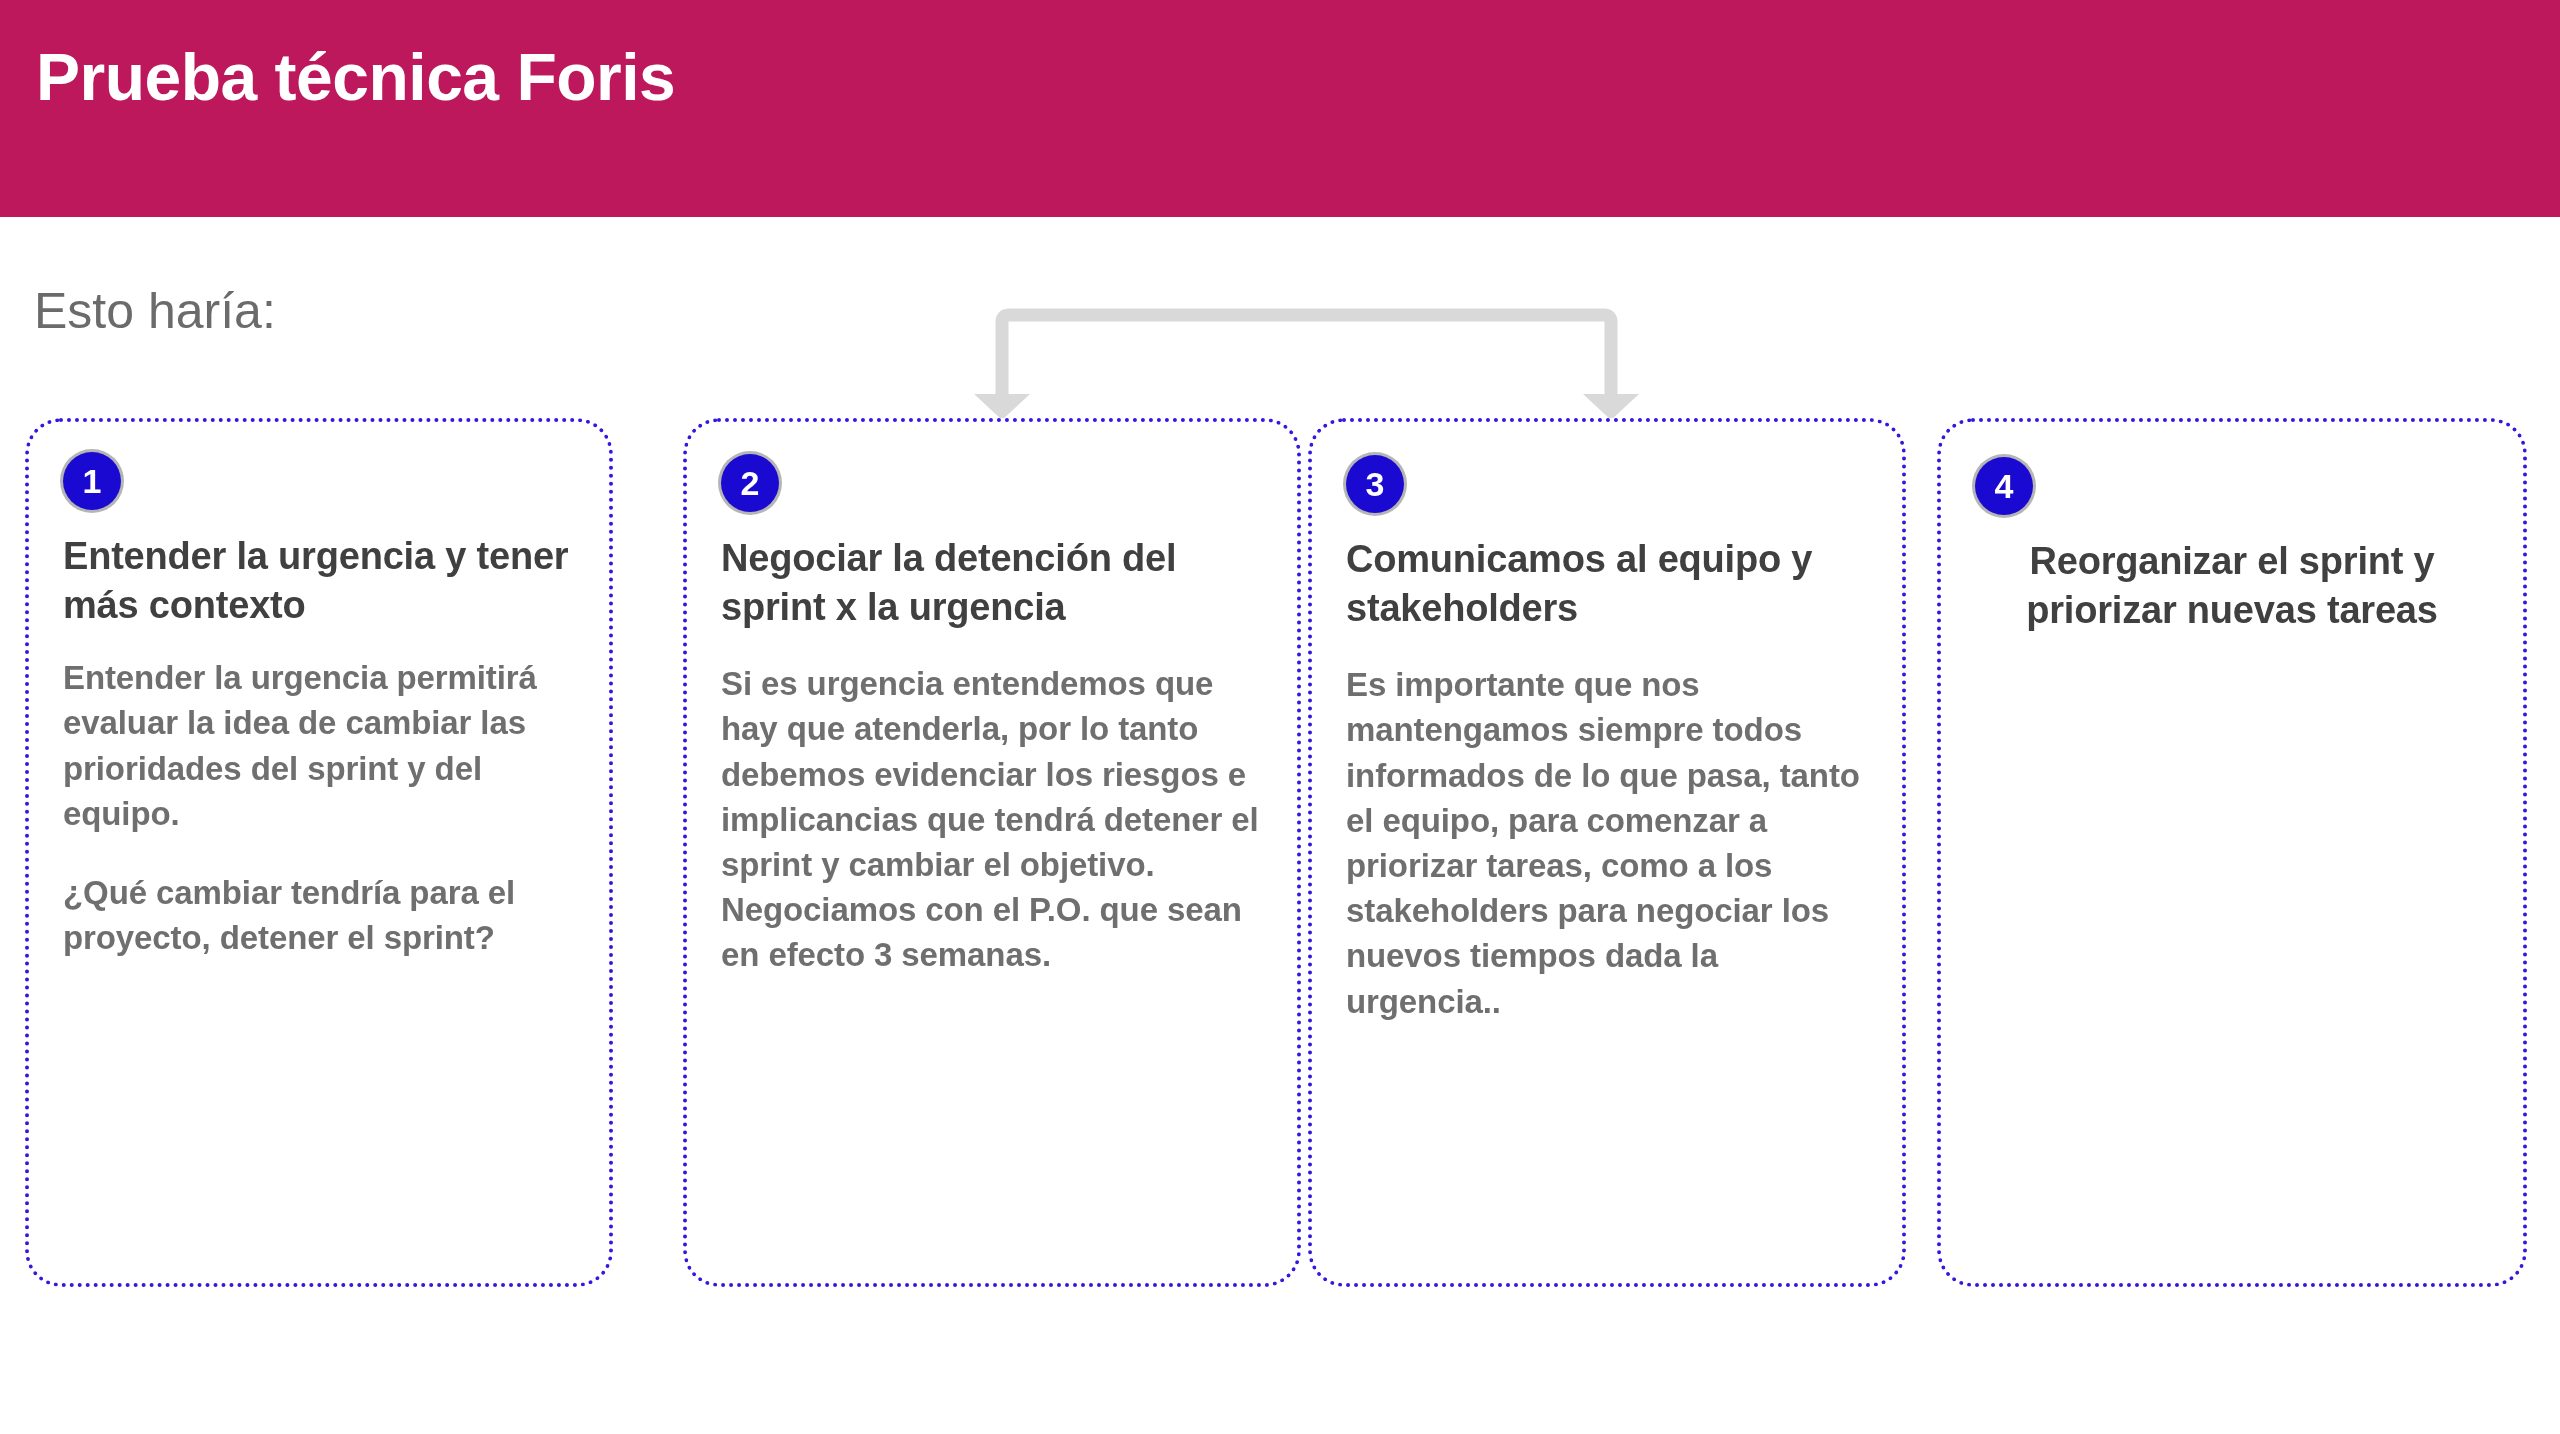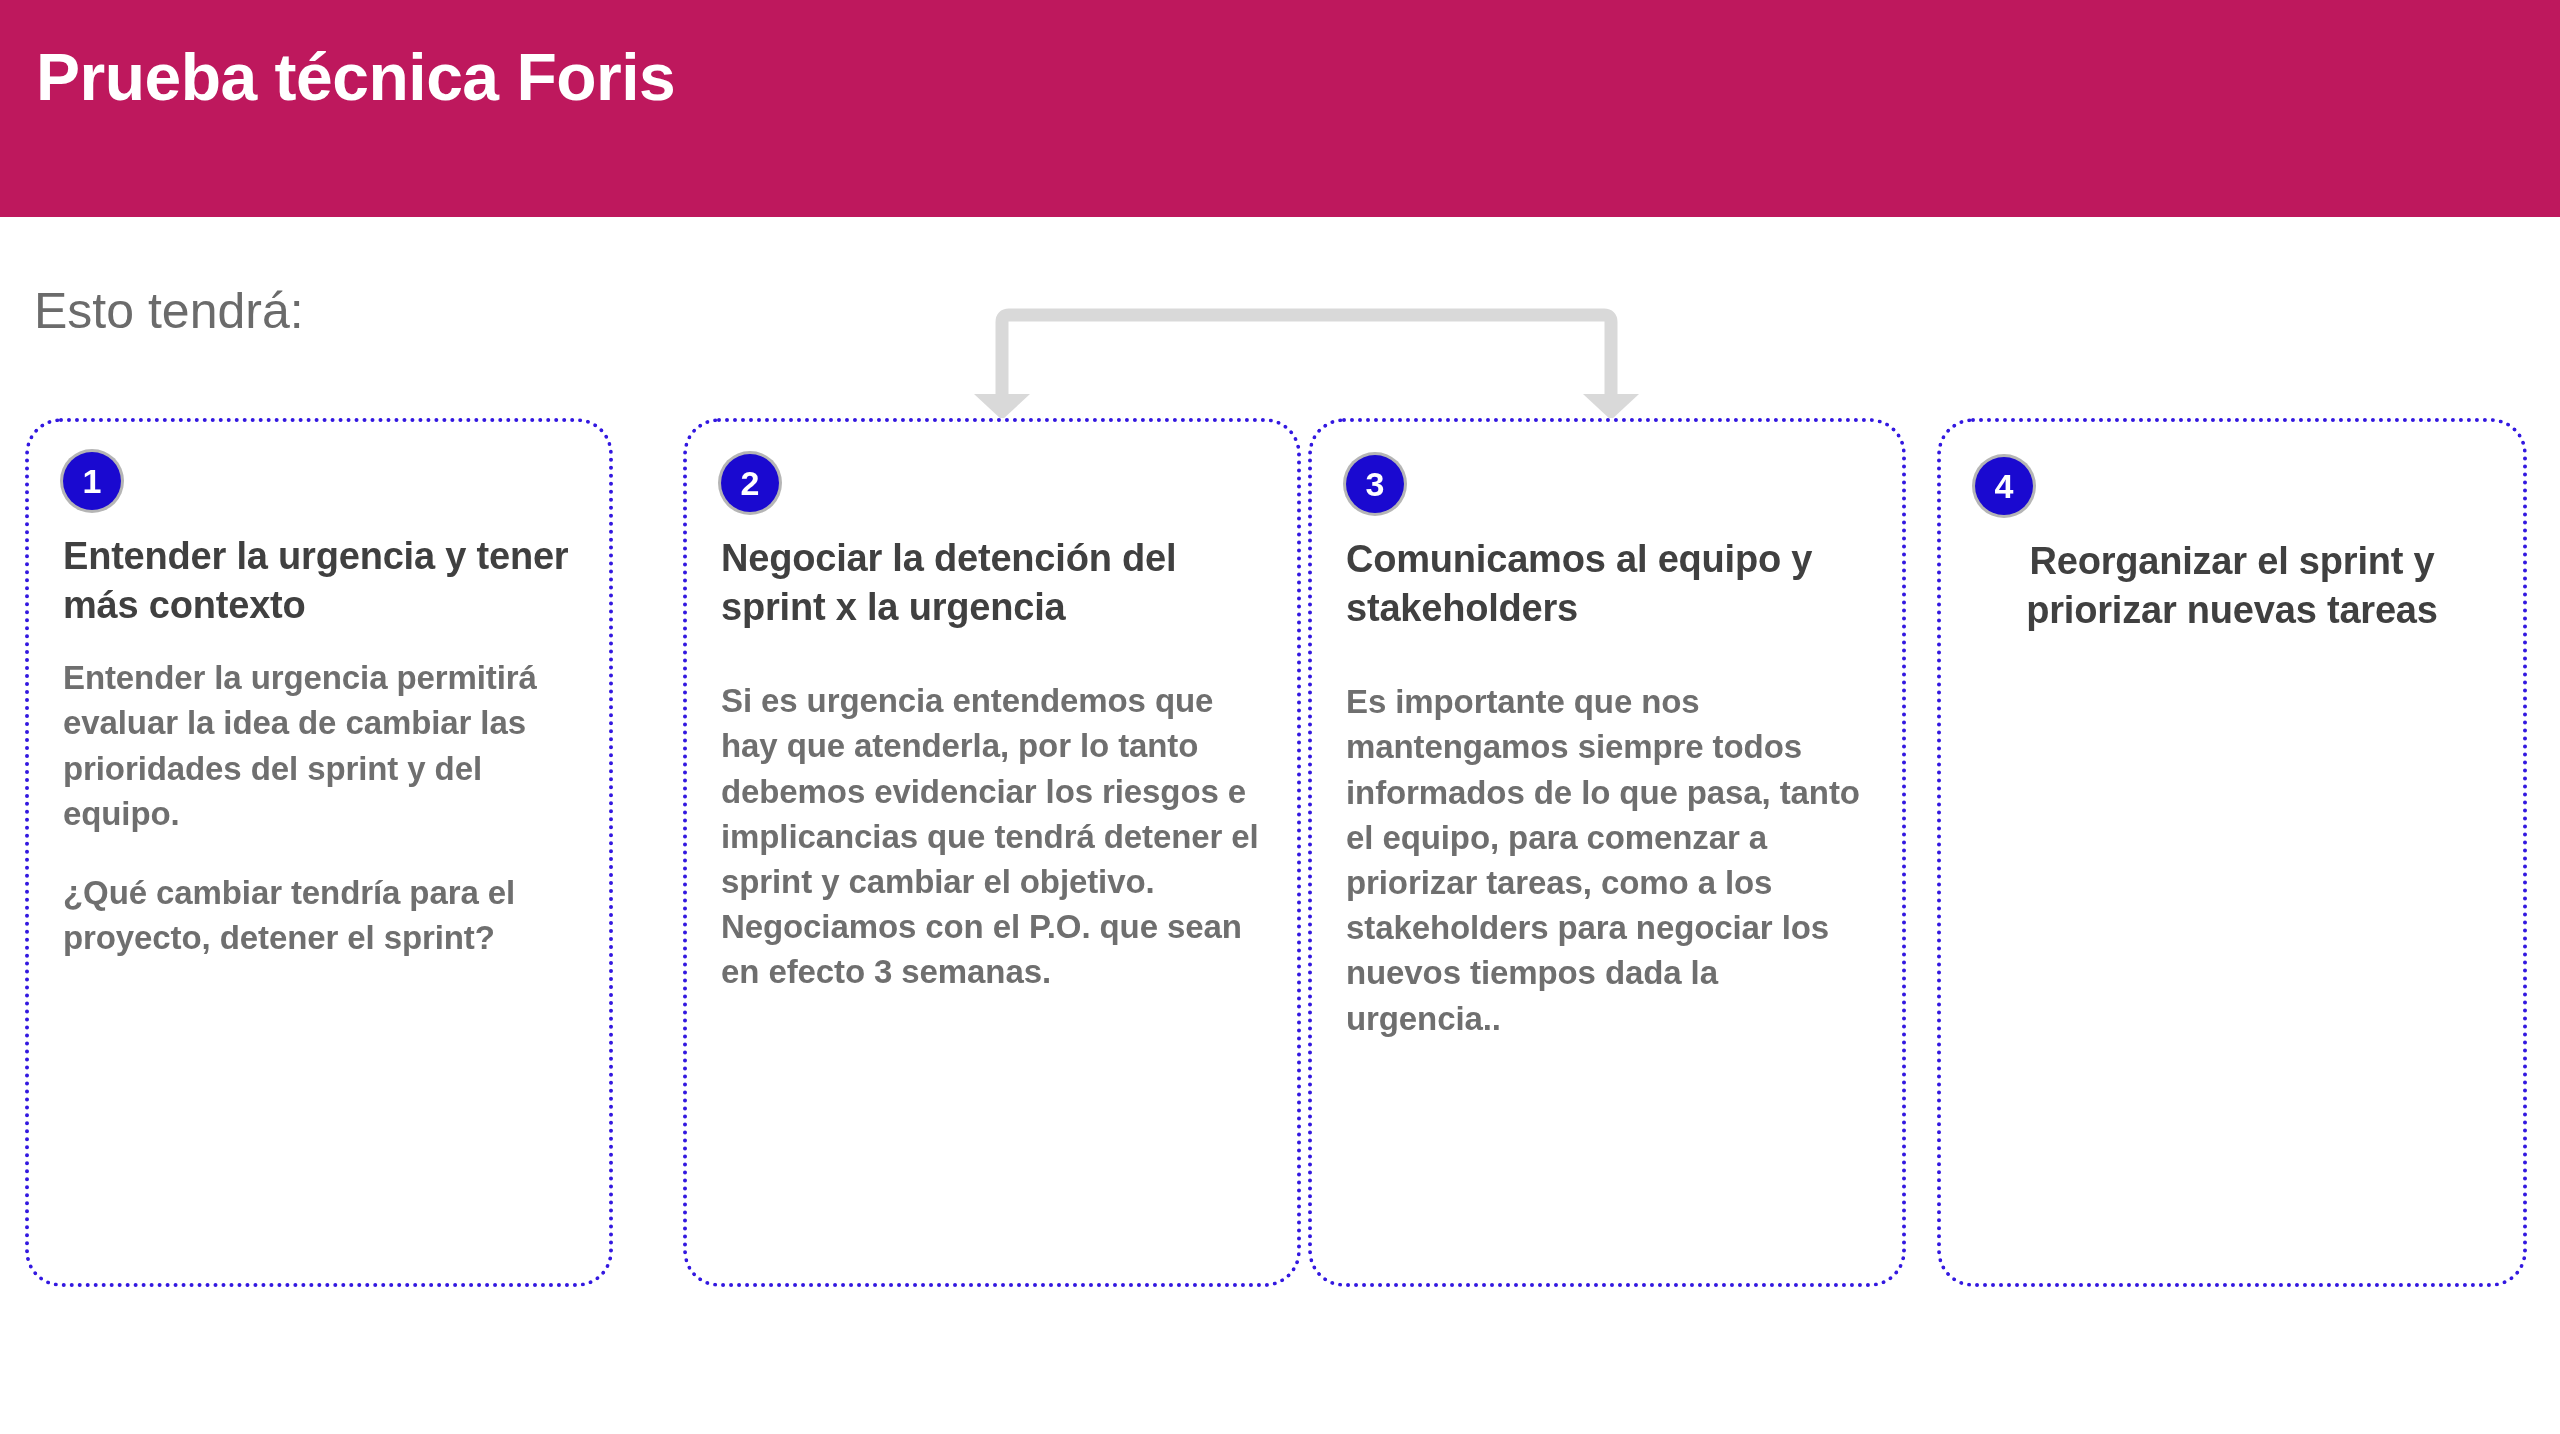--- a/index.html
+++ b/index.html
@@ -115,31 +115,31 @@
   }
   .card-body:last-child { margin-bottom: 12px; }
 
   
   .card-1 .card-inner { padding-top: 30px; }
   .card-2 .card-inner { padding-top: 32px; }
   .card-3 .card-inner { padding-top: 33px; }
   .card-4 .card-inner { padding-top: 35px; }
 
   .card-2 .card-title,
-  .card-3 .card-title { margin-bottom: 47px; }
+  .card-3 .card-title { margin-bottom: 30px; }
   .card-4 .card-title { margin-bottom: 22px; text-align: center; }
 </style>
 </head>
 <body>
 
 <div class="header-band">
   <div class="header-title">Prueba técnica Foris</div>
 </div>
 
-<div class="section-subtitle">Esto tendrá:</div>
+<div class="section-subtitle">Esto haría:</div>
 
 <div class="connector">
   <svg width="700" height="130" viewBox="0 0 700 130">
 
     <path d="M 42 112 L 42 32 Q 42 25 49 25 L 644 25 Q 651 25 651 32 L 651 112" fill="none" stroke="#d9d9d9" stroke-width="13" stroke-linecap="butt"></path>
 
     <polygon points="14,104 70,104 42,130" fill="#d9d9d9"></polygon>
 
     <polygon points="623,104 679,104 651,130" fill="#d9d9d9"></polygon>
   </svg>

